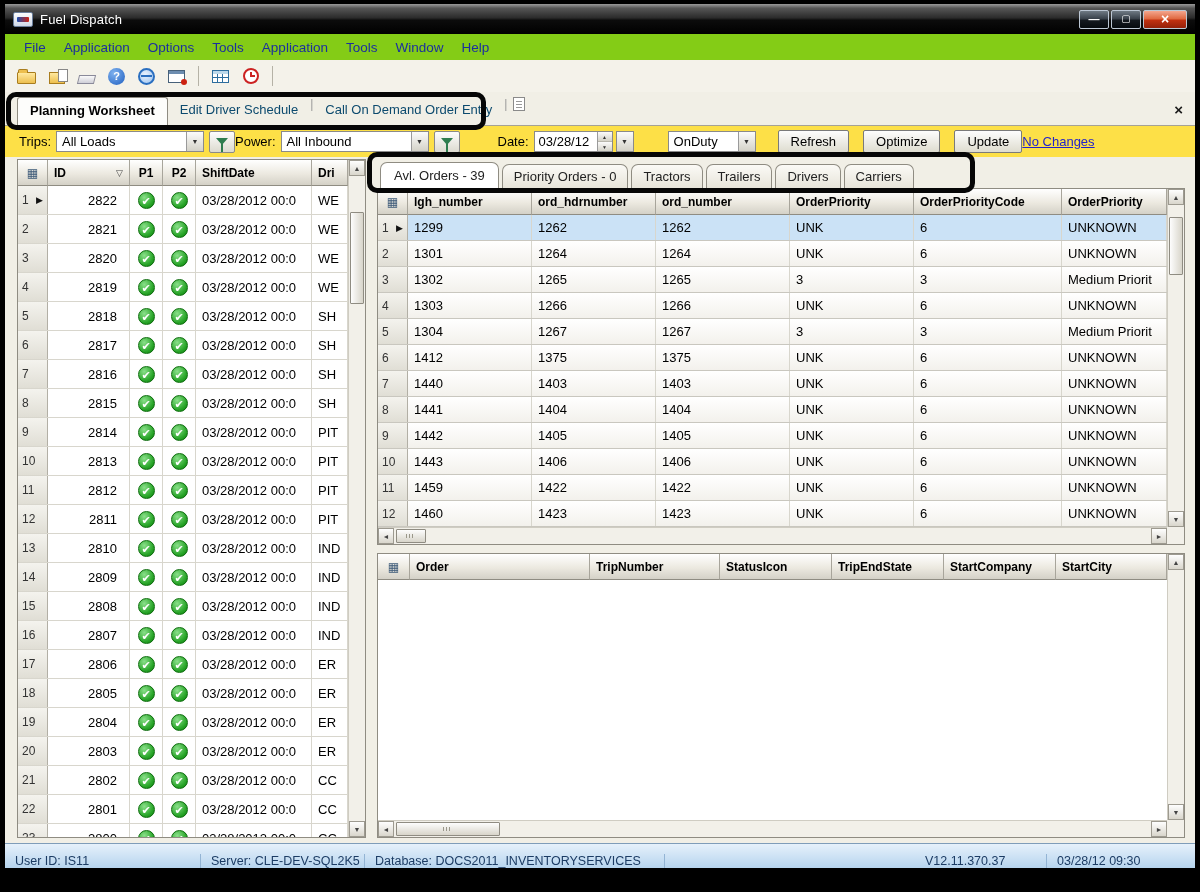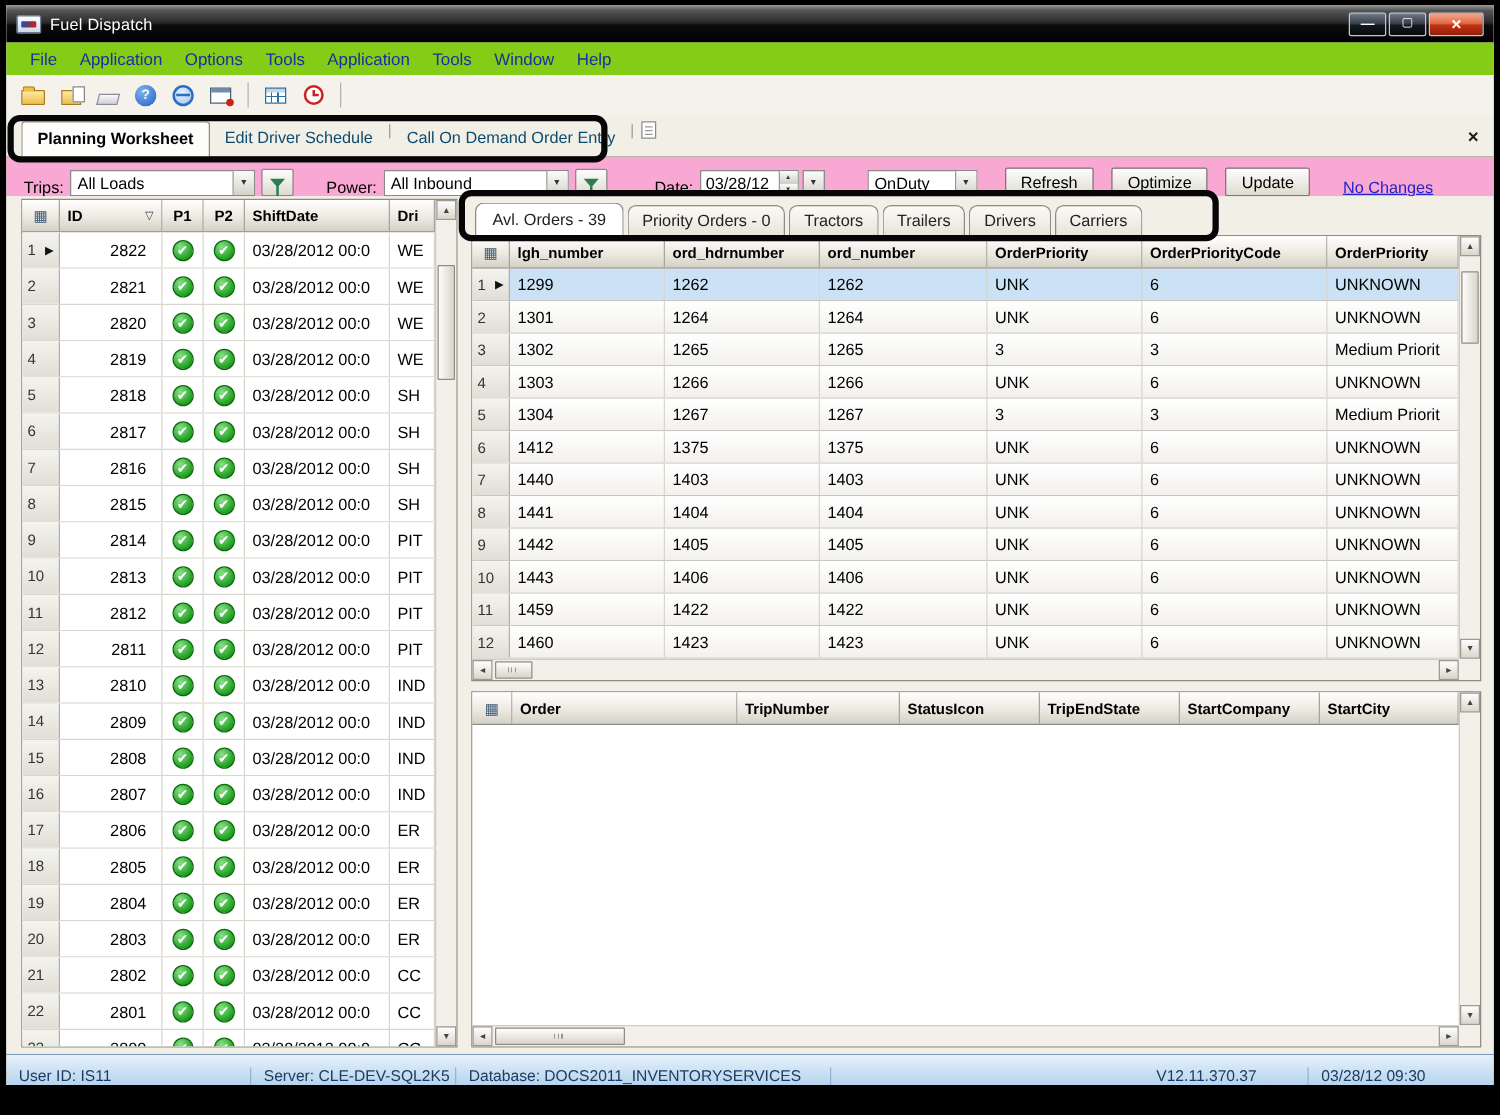--- a/index.html
+++ b/index.html
@@ -46,30 +46,30 @@
 
 .tabstrip{height:34px;background:#f1efe6;display:flex;align-items:flex-end;padding-left:12px;position:relative;border-bottom:1px solid #a5a296;flex:0 0 auto}
 .dtab{font-size:13px;padding:5px 12px 7px;color:#0c4a6e;white-space:nowrap}
 .dtab.active{background:#fdfdfb;border:1px solid #8f8c82;border-bottom:1px solid #fdfdfb;margin-bottom:-1px;color:#000;font-weight:bold;border-radius:3px 3px 0 0}
 .pipe{color:#9a9a9a;padding-bottom:8px;font-size:12px}
 .tab-mini-icon{width:12px;height:14px;border:1px solid #8a8a8a;background:#fff;margin:0 0 8px 6px;position:relative}
 .tab-mini-icon::before{content:'';position:absolute;left:2px;top:3px;right:2px;height:1px;background:#999;box-shadow:0 3px 0 #999,0 6px 0 #999}
 .tab-close{position:absolute;right:12px;bottom:8px;font-size:15px;font-weight:bold;color:#1a1a1a;line-height:1;cursor:default}
 
 
-.filterbar{height:31px;background:#f9a8d4;display:flex;align-items:flex-end;padding:0 14px;font-size:13px;flex:0 0 auto}
+.filterbar{height:31px;background:#fde047;display:flex;align-items:center;padding:0 14px;font-size:13px;flex:0 0 auto}
 .flbl{color:#000;margin-right:5px;white-space:nowrap}
 .combo{height:21px;background:#fff;border:1px solid #8a8a8a;display:flex;align-items:center}
 .w148{width:148px}.w88{width:88px}
 .cval{flex:1;padding:0 5px;font-size:13px;overflow:hidden;white-space:nowrap}
 .cbtn{width:17px;height:100%;border-left:1px solid #9a9a9a;background:linear-gradient(#fbfbfb,#d4d2c8);font-size:7px;color:#333;display:flex;align-items:center;justify-content:center}
 .mini-btn{width:26px;height:22px;margin-left:5px;border:1px solid #8a8a8a;border-radius:2px;background:linear-gradient(#fdfdfd,#dcdacf);display:flex;align-items:center;justify-content:center}
 .funnel{width:0;height:0;border-left:6px solid transparent;border-right:6px solid transparent;border-top:7px solid #2e7d4f;position:relative}
 .funnel::after{content:'';position:absolute;left:-1px;top:-1px;width:2px;height:8px;background:#2e7d4f}
-.ml14{margin-left:14px}.ml22{margin-left:22px}.ml26{margin-left:26px}.ml34{margin-left:34px}.ml38{margin-left:38px}
+.ml14{margin-left:14px}.ml22{margin-left:22px}.ml26{}.ml34{margin-left:34px}.ml38{margin-left:38px}
 .datebox{height:21px;width:79px;background:#fff;border:1px solid #8a8a8a;display:flex;align-items:center}
 .dval{flex:1;padding:0 4px;font-size:13px}
 .spin{width:15px;height:100%;display:flex;flex-direction:column;border-left:1px solid #9a9a9a}
 .spin-up,.spin-dn{flex:1;font-size:5px;color:#333;background:linear-gradient(#fbfbfb,#d4d2c8);display:flex;align-items:center;justify-content:center;border-bottom:1px solid #b8b6ac}
 .spin-dn{border-bottom:none}
 .dropbtn{width:18px;height:21px;margin-left:3px;border:1px solid #8a8a8a;background:linear-gradient(#fbfbfb,#d4d2c8);font-size:7px;color:#333;display:flex;align-items:center;justify-content:center}
 .pbtn{height:23px;padding:0 12px;border:1px solid #7a7a7a;border-radius:2px;background:linear-gradient(#fdfdfd,#dedccf);font-size:13px;font-family:inherit;color:#000}
 .link{color:#2323cc;text-decoration:underline;font-size:13px;cursor:pointer}
 
 

